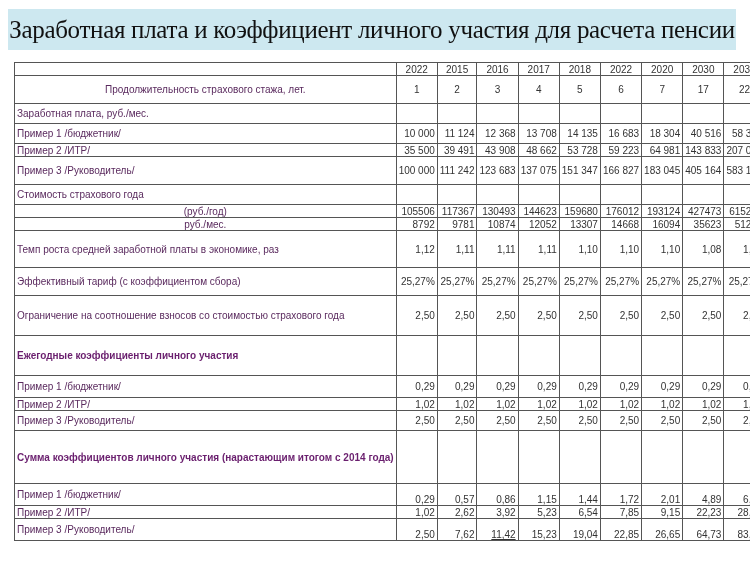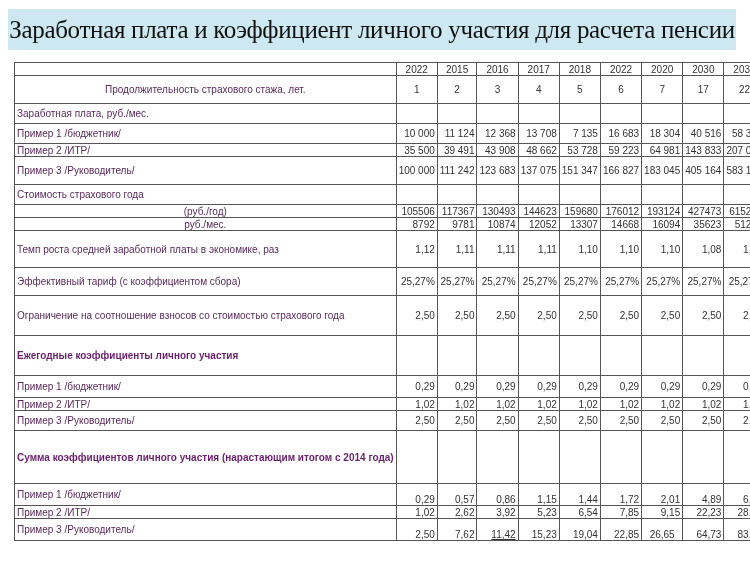--- a/index.html
+++ b/index.html
@@ -91,21 +91,21 @@
         <td class="num"></td>
         <td class="num"></td>
         <td class="num"></td>
       </tr>
       <tr style="height: 20px;">
         <td class="lbl">Пример 1 /бюджетник/</td>
         <td class="num">10 000</td>
         <td class="num">11 124</td>
         <td class="num">12 368</td>
         <td class="num">13 708</td>
-        <td class="num">7 135</td>
+        <td class="num">14 135</td>
         <td class="num">16 683</td>
         <td class="num">18 304</td>
         <td class="num">40 516</td>
         <td class="num">58 313</td>
       </tr>
       <tr style="height: 13px;">
         <td class="lbl">Пример 2 /ИТР/</td>
         <td class="num">35 500</td>
         <td class="num">39 491</td>
         <td class="num">43 908</td>
@@ -285,18 +285,18 @@
         <td class="num" style="vertical-align: bottom;">28,77</td>
       </tr>
       <tr style="height: 22px;">
         <td class="lbl">Пример 3 /Руководитель/</td>
         <td class="num" style="vertical-align: bottom;">2,50</td>
         <td class="num" style="vertical-align: bottom;">7,62</td>
         <td class="num" style="vertical-align: bottom; text-decoration: underline;">11,42</td>
         <td class="num" style="vertical-align: bottom; margin-top: 12px;">15,23</td>
         <td class="num" style="vertical-align: bottom;">19,04</td>
         <td class="num" style="vertical-align: bottom;">22,85</td>
-        <td class="num" style="vertical-align: bottom; text-align: center;">26,65</td>
+        <td class="num" style="vertical-align: bottom;">26,65</td>
         <td class="num" style="vertical-align: bottom;">64,73</td>
         <td class="num" style="vertical-align: bottom;">83,77</td>
       </tr>
     </tbody>
 </table>
 
 </body></html>

